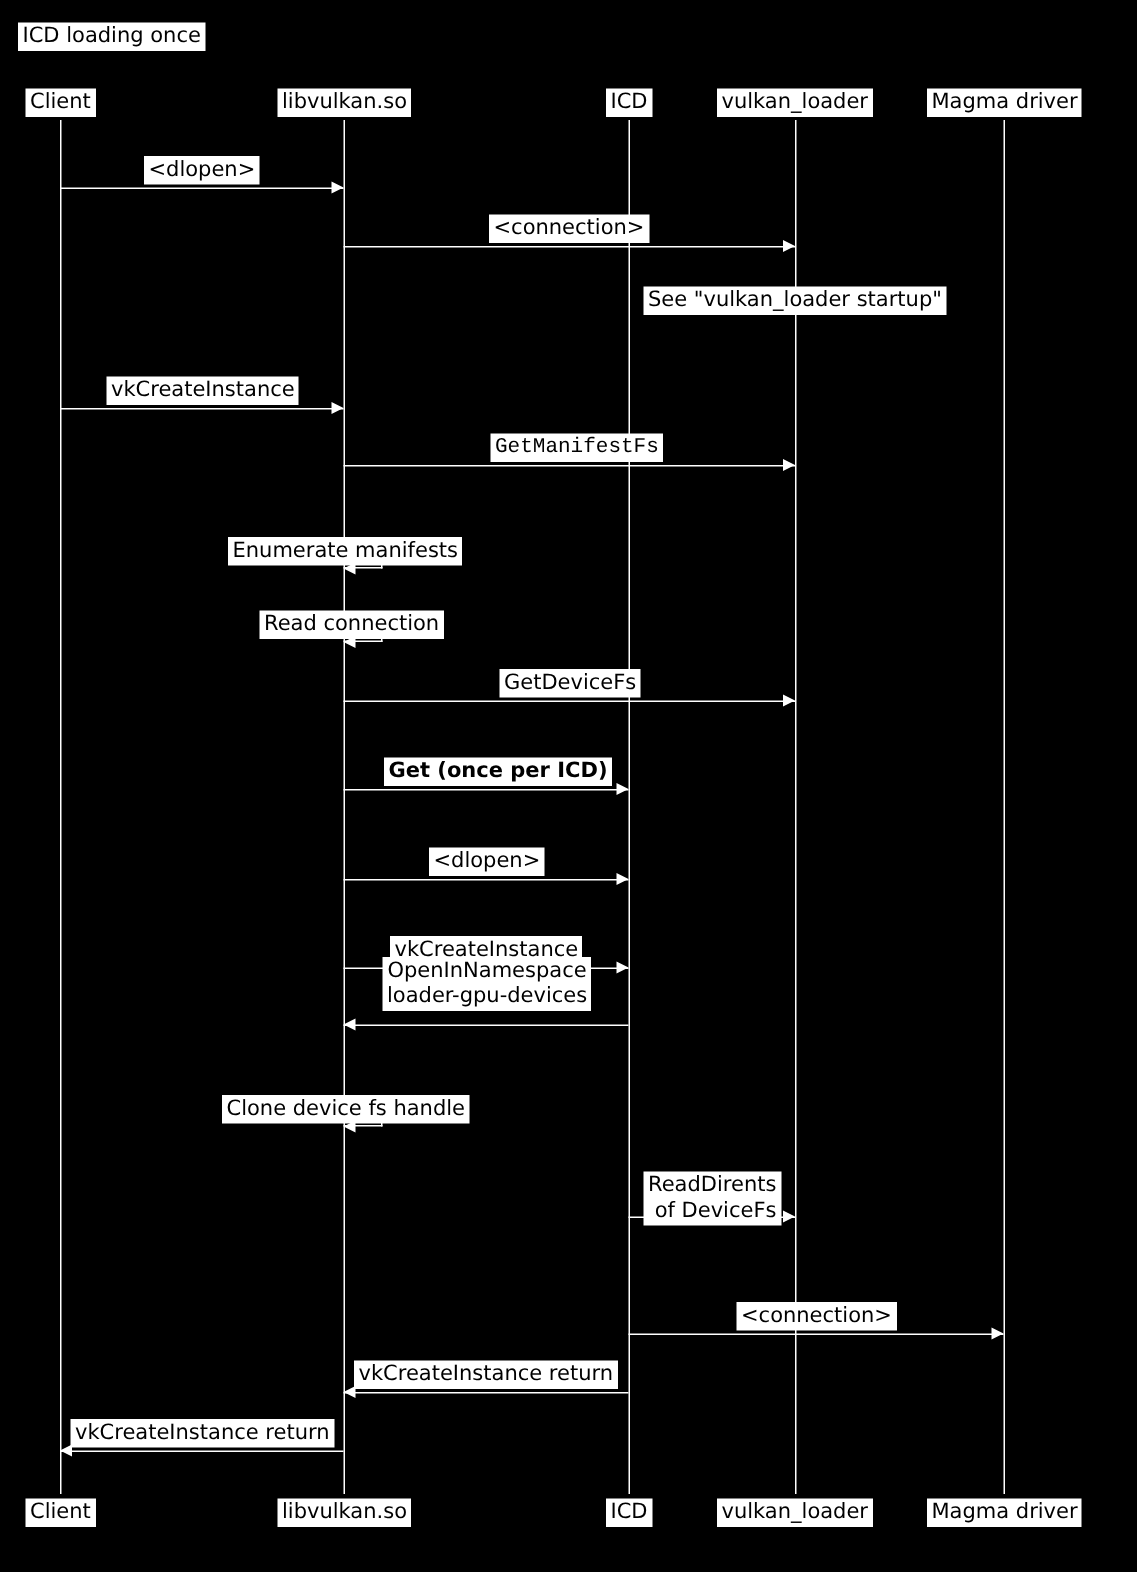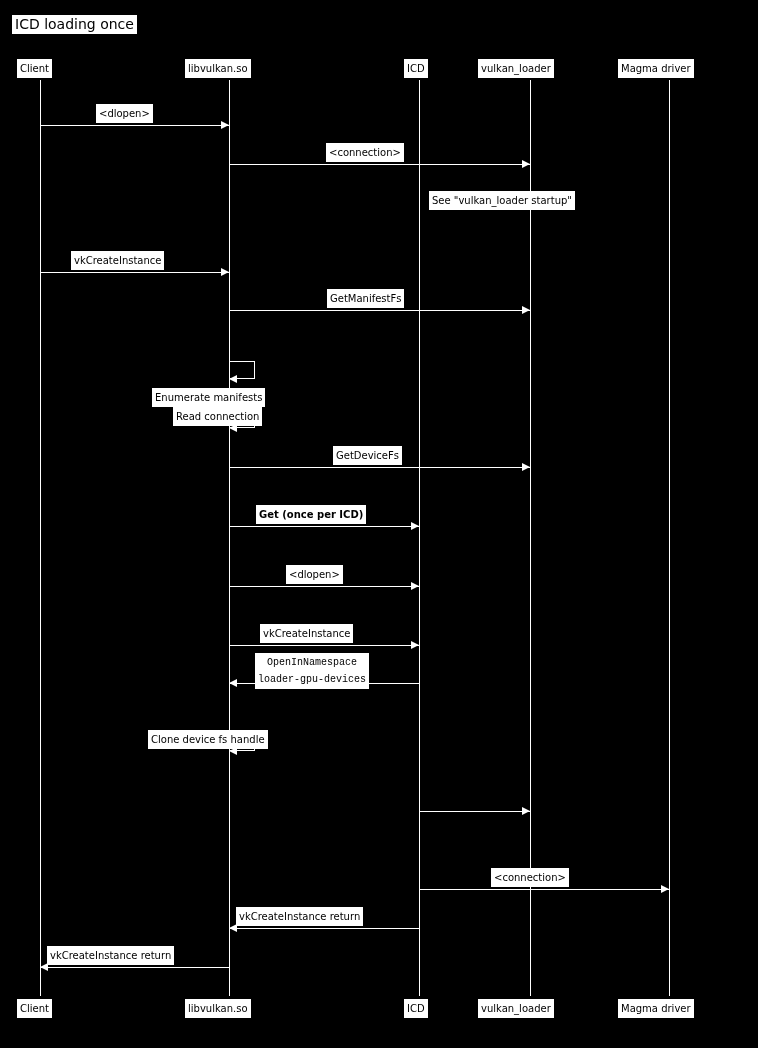--- a/index.html
+++ b/index.html
@@ -18,21 +18,21 @@
     position: absolute;
     left: 0;
     top: 0;
     width: 758px;
     height: 1048px;
   }
   .label {
     position: absolute;
     background: #ffffff;
     color: #000000;
-    font-size: 10px;
+    font-size: 14px;
     line-height: 17px;
     padding: 1px 3px;
     white-space: pre;
     box-sizing: border-box;
   }
   .label.center {
     text-align: center;
   }
   .lifeline {
     position: absolute;
@@ -92,48 +92,50 @@
     <div class="label center" style="visibility: visible; left: 96px; top: 104px;">&lt;dlopen&gt;</div>
     <div class="arrow-line" style="left: 229px; width: 301px; top: 164px;"></div>
     <div class="arrow-head right" style="left: 522px; top: 160px;"></div>
     <div class="label center" style="visibility: visible; left: 326px; top: 143px;">&lt;connection&gt;</div>
     <div class="label center" style="visibility: visible; left: 429px; top: 191px;">See "vulkan_loader startup"</div>
     <div class="arrow-line" style="left: 40px; width: 189px; top: 272px;"></div>
     <div class="arrow-head right" style="left: 221px; top: 268px;"></div>
     <div class="label center" style="visibility: visible; left: 71px; top: 251px;">vkCreateInstance</div>
     <div class="arrow-line" style="left: 229px; width: 301px; top: 310px;"></div>
     <div class="arrow-head right" style="left: 522px; top: 306px;"></div>
-    <div class="label center" style="visibility: visible; left: 327px; top: 289px;">GetManifestFs</div>
+    <div class="label center" style="visibility: visible; left: 327px; top: 289px; font-family: Liberation Mono, monospace;">GetManifestFs</div>
     <div class="self-box" style="left: 229px; top: 361px; width: 26px; height: 18px;"></div>
     <div class="arrow-head left" style="left: 229px; top: 375px;"></div>
-    <div class="label center" style="visibility: visible; left: 152px; top: 358px; margin-top: 30px;">Enumerate manifests</div>
+    <div class="label center" style="visibility: visible; left: 152px; top: 358px;">Enumerate manifests</div>
     <div class="self-box" style="left: 229px; top: 410px; width: 26px; height: 18px;"></div>
     <div class="arrow-head left" style="left: 229px; top: 424px;"></div>
     <div class="label center" style="visibility: visible; left: 173px; top: 407px;">Read connection</div>
     <div class="arrow-line" style="left: 229px; width: 301px; top: 467px;"></div>
     <div class="arrow-head right" style="left: 522px; top: 463px;"></div>
     <div class="label center" style="visibility: visible; left: 333px; top: 446px;">GetDeviceFs</div>
     <div class="arrow-line" style="left: 229px; width: 190px; top: 526px;"></div>
     <div class="arrow-head right" style="left: 411px; top: 522px;"></div>
     <div class="label center" style="visibility: visible; left: 256px; top: 505px; font-weight: bold;">Get (once per ICD)</div>
     <div class="arrow-line" style="left: 229px; width: 190px; top: 586px;"></div>
     <div class="arrow-head right" style="left: 411px; top: 582px;"></div>
     <div class="label center" style="visibility: visible; left: 286px; top: 565px;">&lt;dlopen&gt;</div>
     <div class="arrow-line" style="left: 229px; width: 190px; top: 645px;"></div>
     <div class="arrow-head right" style="left: 411px; top: 641px;"></div>
     <div class="label center" style="visibility: visible; left: 260px; top: 624px;">vkCreateInstance</div>
     <div class="arrow-line" style="left: 229px; width: 190px; top: 683px;"></div>
     <div class="arrow-head left" style="left: 229px; top: 679px;"></div>
-    <div class="label center" style="visibility: visible; left: 255px; top: 653px; font-family: Liberation Mono, monospace;">OpenInNamespace
+    <div class="label center" style="visibility: visible; left: 255px; top: 638px;">OpenInNamespace
 loader-gpu-devices</div>
     <div class="self-box" style="left: 229px; top: 733px; width: 26px; height: 18px;"></div>
     <div class="arrow-head left" style="left: 229px; top: 747px;"></div>
     <div class="label center" style="visibility: visible; left: 148px; top: 730px; text-align: center;">Clone device fs handle</div>
     <div class="arrow-line" style="left: 419px; width: 111px; top: 811px;"></div>
     <div class="arrow-head right" style="left: 522px; top: 807px;"></div>
+    <div class="label center" style="visibility: visible; left: 429px; top: 781px;">ReadDirents
+ of DeviceFs</div>
     <div class="arrow-line" style="left: 419px; width: 250px; top: 889px;"></div>
     <div class="arrow-head right" style="left: 661px; top: 885px;"></div>
     <div class="label center" style="visibility: visible; left: 491px; top: 868px;">&lt;connection&gt;</div>
     <div class="arrow-line" style="left: 229px; width: 190px; top: 928px;"></div>
     <div class="arrow-head left" style="left: 229px; top: 924px;"></div>
     <div class="label center" style="visibility: visible; left: 236px; top: 907px;">vkCreateInstance return</div>
     <div class="arrow-line" style="left: 40px; width: 189px; top: 967px;"></div>
     <div class="arrow-head left" style="left: 40px; top: 963px;"></div>
     <div class="label center" style="visibility: visible; left: 47px; top: 946px;">vkCreateInstance return</div>
   </div>

